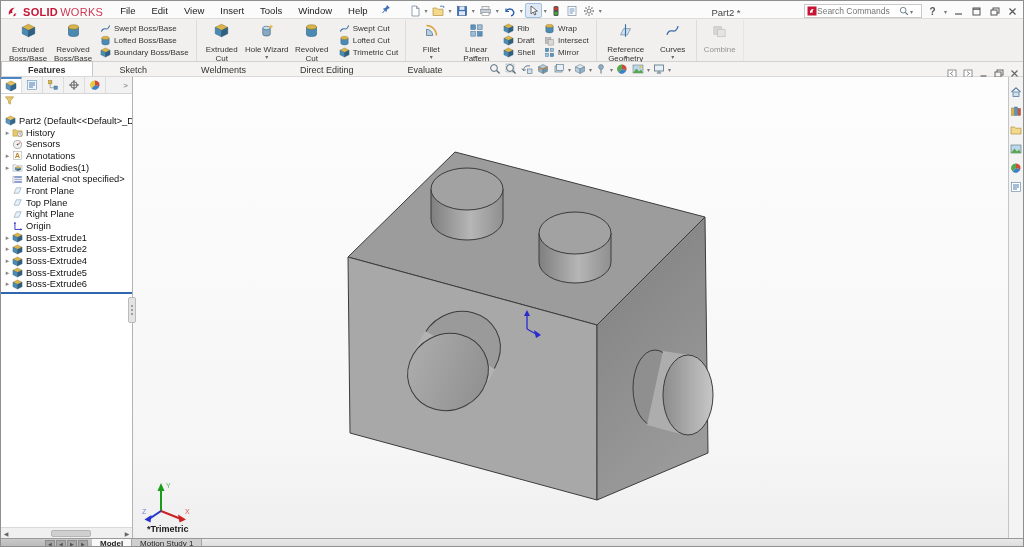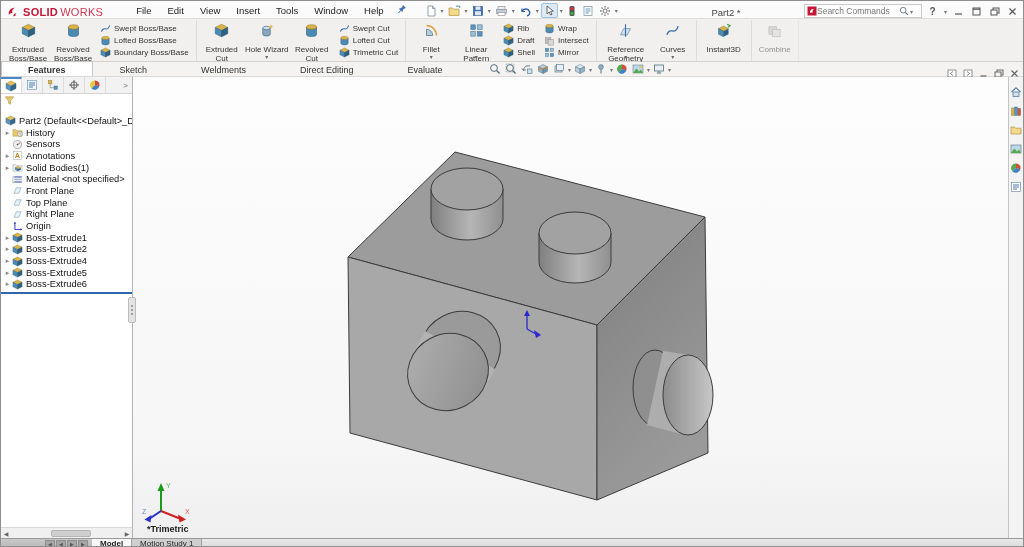--- a/index.html
+++ b/index.html
@@ -4,21 +4,21 @@
 <style>
   * { margin:0; padding:0; box-sizing:border-box; }
   html,body { width:1024px; height:547px; overflow:hidden; }
   body { font-family:"Liberation Sans", sans-serif; background:#fff; border:1px solid #8f8f8f; position:relative; color:#222; }
 
   
   .titlebar { height:18px; background:#fbfbfb; border-bottom:1px solid #dcdcdc; display:flex; align-items:flex-end; position:relative; }
   .logo { display:flex; align-items:center; gap:2px; padding:0 10px 0 6px; }
   .logo .b1 { font-size:11px; font-weight:bold; color:var(--sw-red); letter-spacing:.3px; }
   .logo .b2 { font-size:11px; font-weight:400; color:var(--sw-red); letter-spacing:.3px; opacity:.85; }
-  .menus { display:flex; gap:2px;margin-left:16px; }
+  .menus { display:flex; gap:2px; }
   .menus span { font-size:9.5px; color:#222; padding:2px 7px; cursor:default; }
   .pin { margin:0 6px; }
   .qat { display:flex; align-items:center; gap:1px; margin-left:10px; }
   .qbtn { display:flex; align-items:center; padding:1px 2px; border-radius:2px; }
   .qbtn.pressed { background:#dfe9f5; border:1px solid #9ebfdf; }
   .qcaret { font-size:6px; color:#777; margin:0 1px; }
   .doc-title { position:absolute; left:650px; width:150px; text-align:center; font-size:9.5px; color:#444; }
   .tb-right { position:absolute; right:3px; display:flex; align-items:center; gap:3px; }
   .searchbox { display:flex; align-items:center; background:#fff; border:1px solid #c9c9c9; height:14px; width:118px; padding:0 2px; }
   .searchbox input { border:none; outline:none; font-size:8.5px; width:82px; font-family:"Liberation Sans",sans-serif; color:#444; background:transparent; }
@@ -459,28 +459,20 @@
         </svg>
       <span class="blabel">Reference Geometry</span>
       <span class="bcaret">▾</span>
     </div>
     <div class="bigbtn" style="width:40px">
       <svg class="ric">
           <use href="#s-curve"></use>
         </svg>
       <span class="blabel">Curves</span>
       <span class="bcaret">▾</span>
-    </div>
-  </div>
-  <div class="rgroup">
-    <div class="bigbtn" style="width:48px">
-      <svg class="ric">
-          <use href="#s-i3d"></use>
-        </svg>
-      <span class="blabel">Instant3D</span>
     </div>
   </div>
   <div class="rgroup disabled">
     <div class="bigbtn" style="width:40px">
       <svg class="ric">
           <use href="#s-combine"></use>
         </svg>
       <span class="blabel">Combine</span>
     </div>
   </div>

